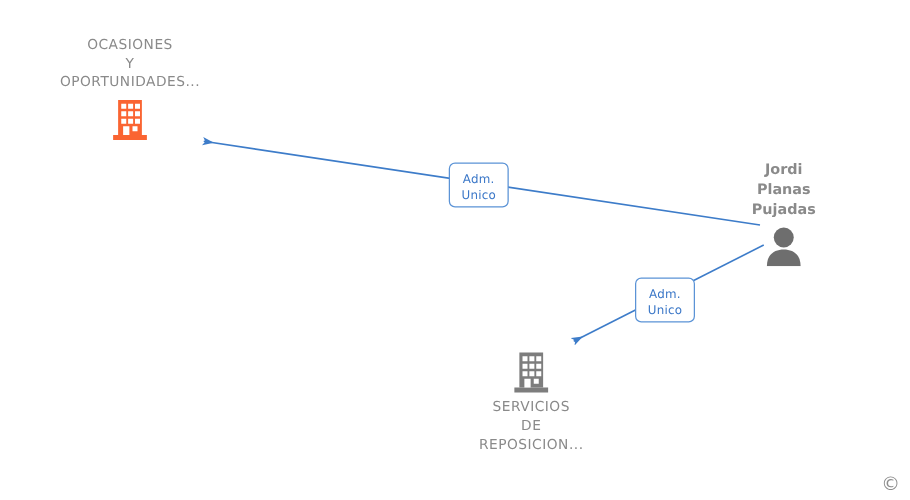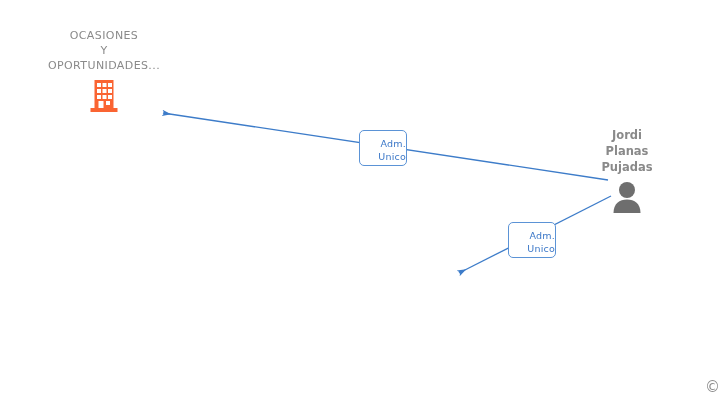--- a/index.html
+++ b/index.html
@@ -58,21 +58,21 @@
   
   .rel-box {
     position: absolute;
     box-sizing: border-box;
     border: 1px solid #5b93d6;
     border-radius: 5px;
     background: #ffffff;
     color: #3c78c8;
     font-size: 9.5px;
     line-height: 13px;
-    text-align: right;
+    text-align: center;
     padding-top: 6px;
     white-space: pre-line;
     letter-spacing: 0.2px;
   }
 
   
   #watermark {
     position: absolute;
     right: 8px;
     bottom: 5px;
@@ -133,20 +133,40 @@
       <rect x="19" y="10" width="4" height="4" fill="#ffffff"></rect>
       <rect x="8" y="16" width="4" height="4" fill="#ffffff"></rect>
       <rect x="13.5" y="16" width="4" height="4" fill="#ffffff"></rect>
       <rect x="19" y="16" width="4" height="4" fill="#ffffff"></rect>
 
       <rect x="9.5" y="22" width="5" height="7" fill="#ffffff"></rect>
       <rect x="17" y="22" width="4" height="4" fill="#ffffff"></rect>
     </svg>
   </div>
 
+  <div class="node" style="left: 345px; top: 281px; width: 160px;">
+    <svg class="node-icon" width="30" height="34" viewBox="0 0 30 34">
+      <rect x="5.5" y="1" width="19" height="28" fill="#7d7d7d"></rect>
+      <rect x="1.5" y="29" width="27" height="4" fill="#7d7d7d"></rect>
+      <rect x="8" y="4" width="4" height="4" fill="#ffffff"></rect>
+      <rect x="13.5" y="4" width="4" height="4" fill="#ffffff"></rect>
+      <rect x="19" y="4" width="4" height="4" fill="#ffffff"></rect>
+      <rect x="8" y="10" width="4" height="4" fill="#ffffff"></rect>
+      <rect x="13.5" y="10" width="4" height="4" fill="#ffffff"></rect>
+      <rect x="19" y="10" width="4" height="4" fill="#ffffff"></rect>
+      <rect x="8" y="16" width="4" height="4" fill="#ffffff"></rect>
+      <rect x="13.5" y="16" width="4" height="4" fill="#ffffff"></rect>
+      <rect x="19" y="16" width="4" height="4" fill="#ffffff"></rect>
+      <rect x="9.5" y="22" width="5" height="7" fill="#ffffff"></rect>
+      <rect x="17" y="22" width="4" height="4" fill="#ffffff"></rect>
+    </svg>
+    <div class="node-label below">SERVICIOS
+DE
+REPOSICION...</div>
+  </div>
 
   <div class="node" style="left: 567px; top: 127px; width: 120px; font-weight: bold;">
     <div class="person-label">Jordi
 Planas
 Pujadas</div>
     <svg class="node-icon" width="34" height="32" viewBox="0 0 34 32" style="margin-top:6px;">
       <circle cx="17" cy="9" r="8" fill="#6e6e6e"></circle>
       <path d="M 3.5 32 C 3.5 22.5 9.5 18.5 17 18.5 C 24.5 18.5 30.5 22.5 30.5 32 Z" fill="#6e6e6e"></path>
     </svg>
   </div>

